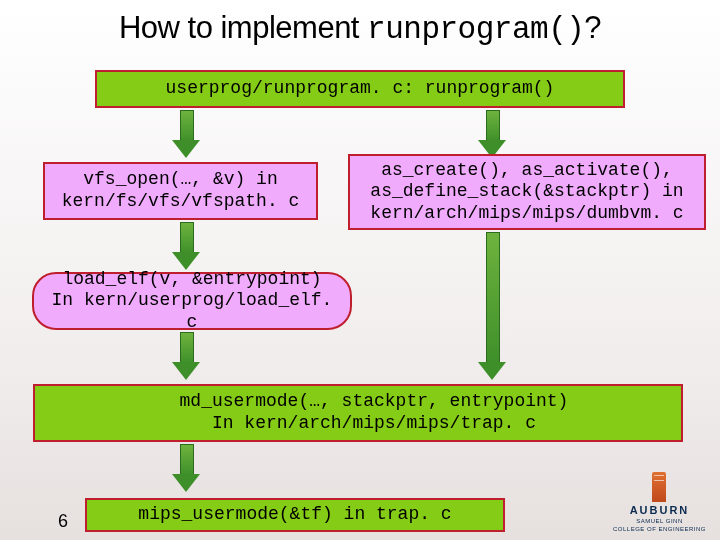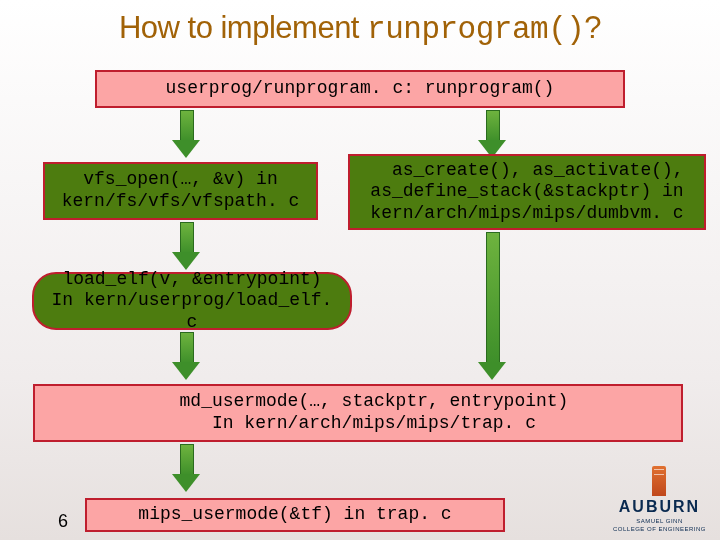--- a/index.html
+++ b/index.html
@@ -8,42 +8,42 @@
     width: 720px;
     height: 540px;
     font-family: "Segoe UI", "Tahoma", sans-serif;
     background: linear-gradient(to bottom, #ffffff 0%, #f0ecec 70%, #e6e0de 100%);
     position: relative;
     overflow: hidden;
   }
   .title {
     font-size: 31px;
     font-weight: 400;
-    color: #a16207;
+    color: #000000;
     text-align: center;
     padding-top: 10px;
     letter-spacing: -0.5px;
   }
   .title .mono { font-family: "Courier New", monospace; font-size: 31px; }
   .box {
     position: absolute;
     border: 2.5px solid #bf1e2e;
-    background: #4d7c0f;
+    background: #f0abfc;
     font-family: "Courier New", monospace;
     font-size: 18px;
     color: #000;
     display: flex;
     align-items: center;
     justify-content: center;
     text-align: center;
     padding: 4px 8px;
     box-sizing: border-box;
     line-height: 1.2;
   }
-  .box.yellow { background: #fca5a5; }
+  .box.yellow { background: #84cc16; }
   .arrow {
     position: absolute;
     width: 28px;
     height: 50px;
   }
   .arrow .shaft {
     position: absolute;
     left: 8px;
     top: 0;
     width: 12px;
@@ -83,21 +83,21 @@
     background: linear-gradient(to bottom, #e07030, #c0481c);
     border-radius: 2px 2px 0 0;
     position: relative;
   }
   .logo .tower::after{
     content:"";
     position:absolute; left:2px; top:3px; width:10px; height:4px;
     border-top: 1px solid rgba(255,255,255,0.6);
     border-bottom: 1px solid rgba(255,255,255,0.6);
   }
-  .logo .name { font-size: 16px; letter-spacing: 2px; font-weight: 600; }
+  .logo .name { font-size: 11px; letter-spacing: 2px; font-weight: 600; }
   .logo .sub { font-size: 6px; letter-spacing: 0.5px; line-height: 1.0; margin-top: 2px; color:#0a2a50; }
 </style>
 </head>
 <body>
 
 <div class="title">
   <span>How to implement </span><span class="mono">runprogram()</span><span>?</span>
 </div>
 
 <div class="box yellow" style="left:95px; top:70px; width:530px; height:38px;">
@@ -111,21 +111,21 @@
 <div class="arrow" style="left:478px; top:110px;">
     <div class="shaft"></div>
     <div class="head"></div>
   </div>
 
 <div class="box" style="left:43px; top:162px; width:275px; height:58px; white-space:pre-line;">
   <span>vfs_open(…, &amp;v) in
 kern/fs/vfs/vfspath. c</span>
 </div>
 
-<div class="box" style="left:348px; top:154px; width:358px; height:76px; white-space:pre-line;text-align:right;">
+<div class="box" style="left:348px; top:154px; width:358px; height:76px; white-space:pre-line;">
   <span>as_create(), as_activate(),
 as_define_stack(&amp;stackptr) in
 kern/arch/mips/mips/dumbvm. c</span>
 </div>
 
 <div class="arrow" style="left:172px; top:222px;">
     <div class="shaft"></div>
     <div class="head"></div>
   </div>
 

